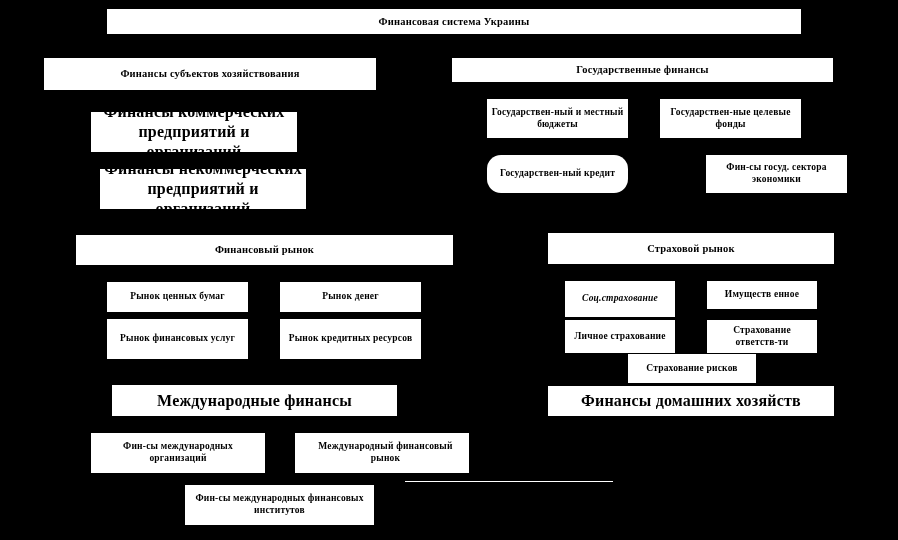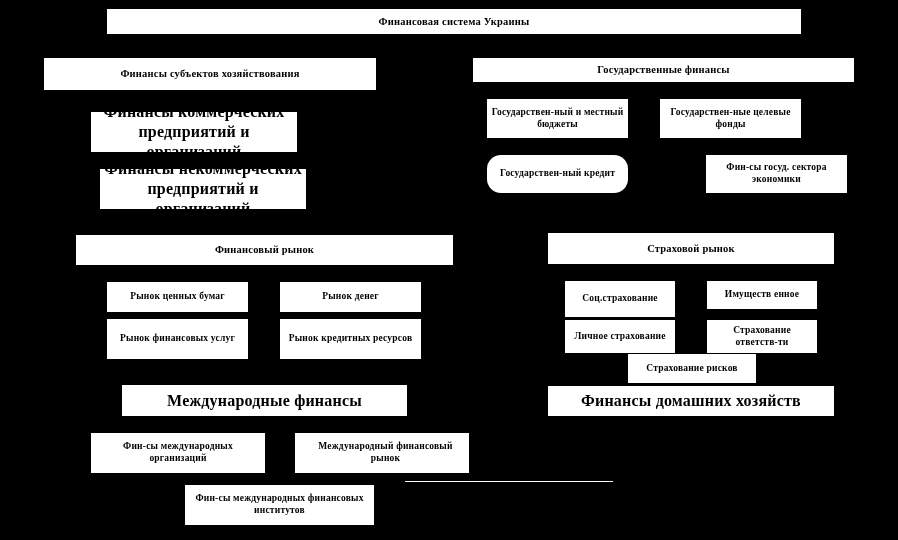--- a/index.html
+++ b/index.html
@@ -45,21 +45,21 @@
 <div id="canvas">
 
   <div class="node t-title" style="left:107px; top:9px; width:694px; height:25px;">
     <span>Финансовая система Украины</span>
   </div>
 
   <div class="node t-lvl1" style="left:44px; top:58px; width:332px; height:32px;">
     <span>Финансы субъектов хозяйствования</span>
   </div>
 
-  <div class="node t-lvl1" style="left:473px; top:58px; width:381px; height:24px;">
+  <div class="node t-lvl1" style="left:452px; top:58px; width:381px; height:24px;">
     <span>Государственные финансы</span>
   </div>
 
   <div class="node t-lvl2" style="left:91px; top:112px; width:206px; height:40px;">
     <span>Финансы коммерческих предприятий и организаций</span>
   </div>
 
   <div class="node t-lvl2" style="left:100px; top:169px; width:206px; height:40px;">
     <span>Финансы некоммерческих предприятий и организаций</span>
   </div>
@@ -97,41 +97,41 @@
   </div>
 
   <div class="node t-leaf" style="left:107px; top:319px; width:141px; height:40px;">
     <span>Рынок финансовых услуг</span>
   </div>
 
   <div class="node t-leaf" style="left:280px; top:319px; width:141px; height:40px;">
     <span>Рынок кредитных ресурсов</span>
   </div>
 
-  <div class="node t-leaf" style="left:565px; top:281px; width:110px; height:36px;">
+  <div class="node t-leaf" style="left:565px; top:281px; width:110px; height:36px;font-style:italic;">
     <span>Соц.страхование</span>
   </div>
 
   <div class="node t-leaf" style="left:707px; top:281px; width:110px; height:28px;">
     <span>Имуществ енное</span>
   </div>
 
   <div class="node t-leaf" style="left:565px; top:320px; width:110px; height:33px;">
     <span>Личное страхование</span>
   </div>
 
   <div class="node t-leaf" style="left:707px; top:320px; width:110px; height:33px;">
     <span>Страхование ответств-ти</span>
   </div>
 
   <div class="node t-leaf" style="left:628px; top:354px; width:128px; height:29px;">
     <span>Страхование  рисков</span>
   </div>
 
-  <div class="node t-lvl2" style="left:122px; top:385px; width:285px; height:31px;">
+  <div class="node t-lvl2" style="left:112px; top:385px; width:285px; height:31px;">
     <span>Международные финансы</span>
   </div>
 
   <div class="node t-lvl2" style="left:548px; top:386px; width:286px; height:30px;">
     <span>Финансы домашних хозяйств</span>
   </div>
 
   <div class="node t-leaf" style="left:91px; top:433px; width:174px; height:40px;">
     <span>Фин-сы международных организаций</span>
   </div>

